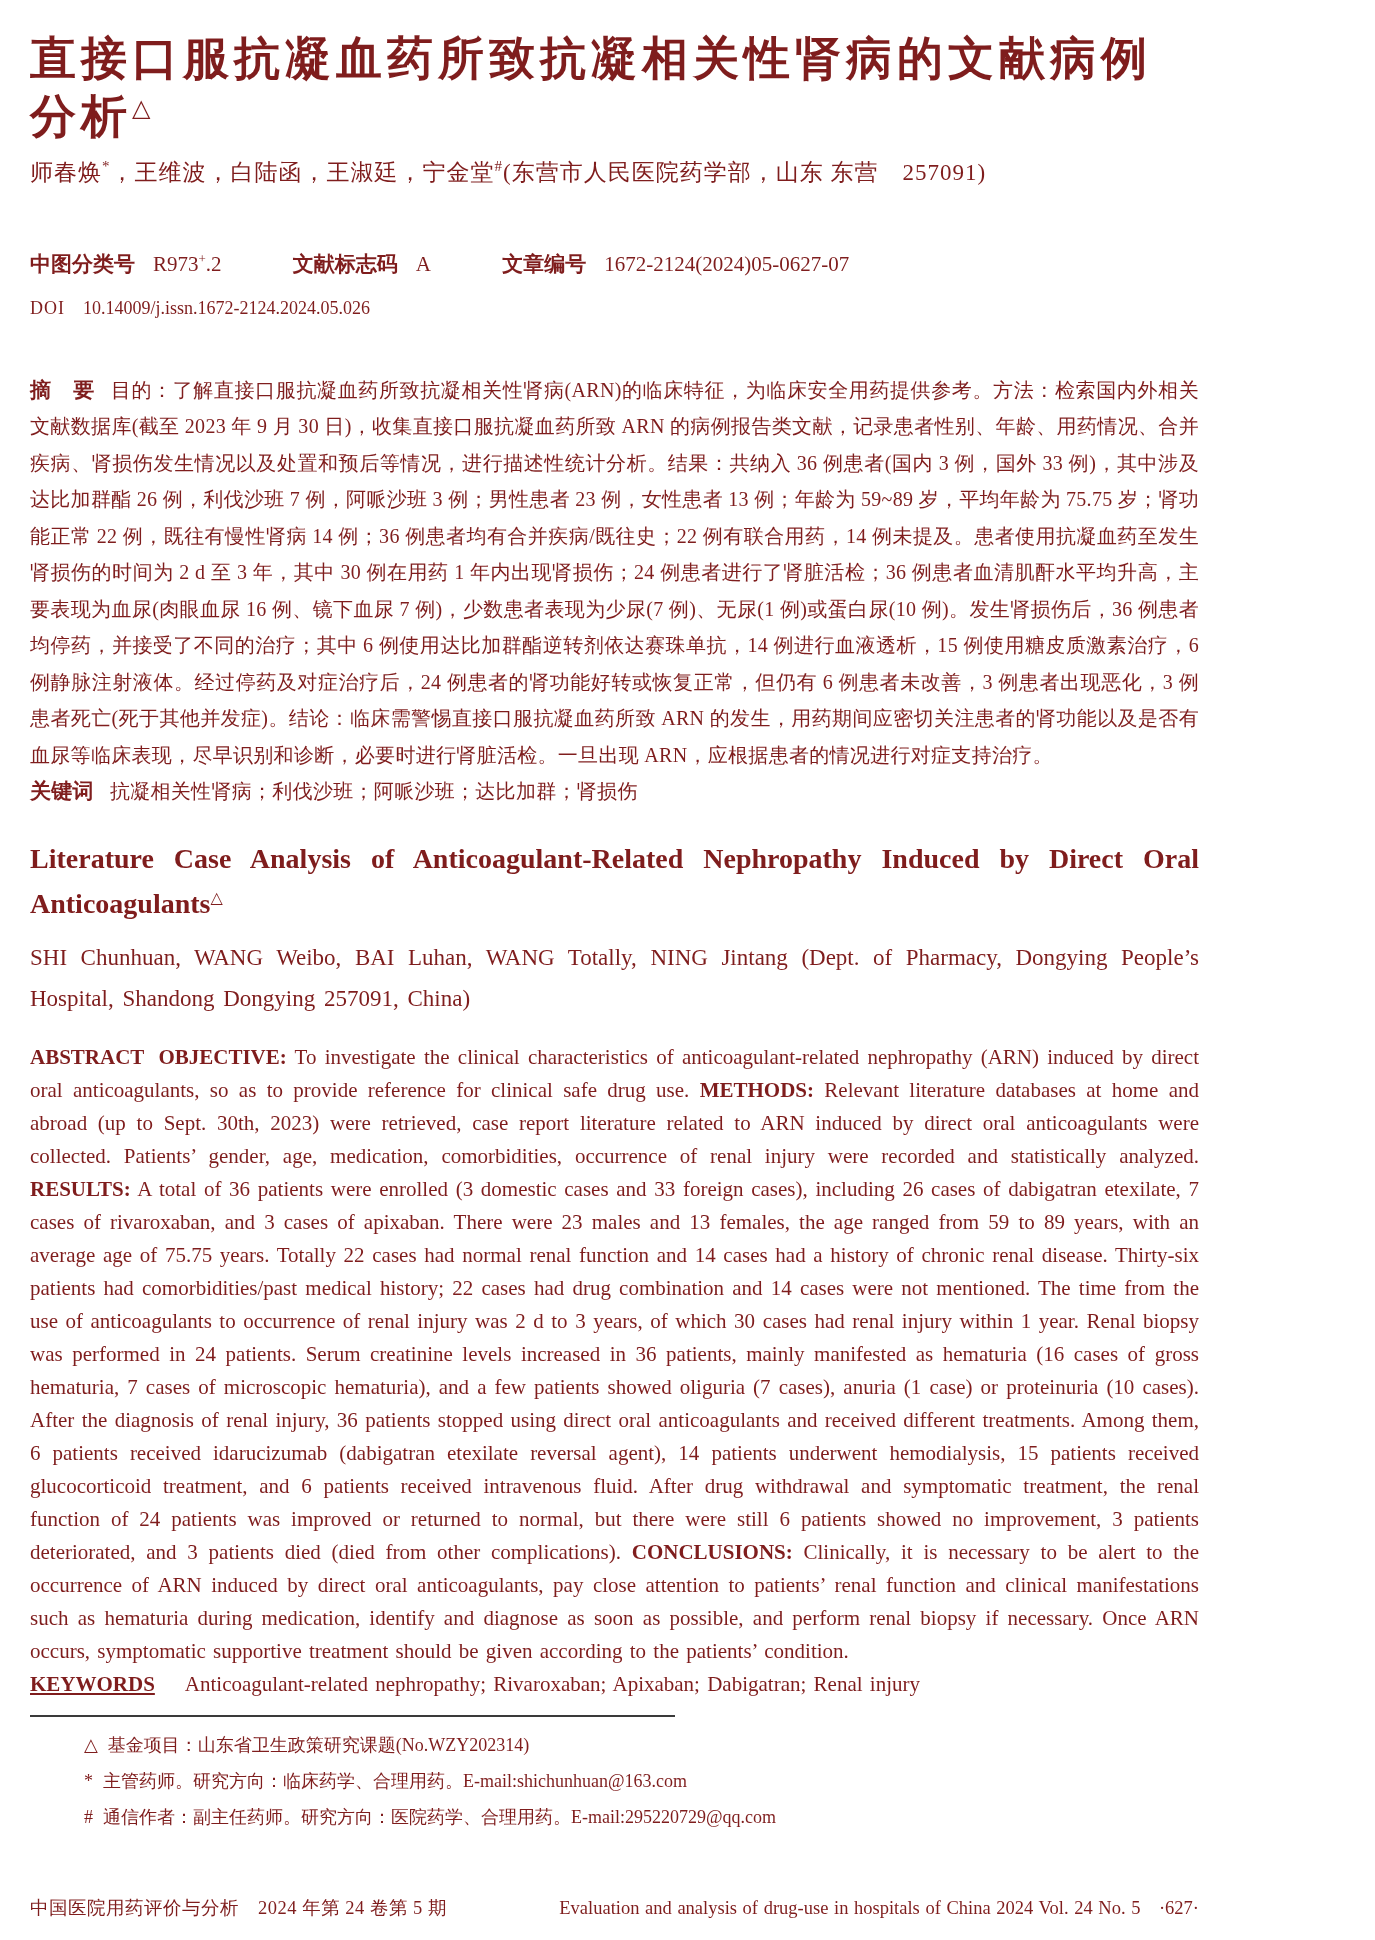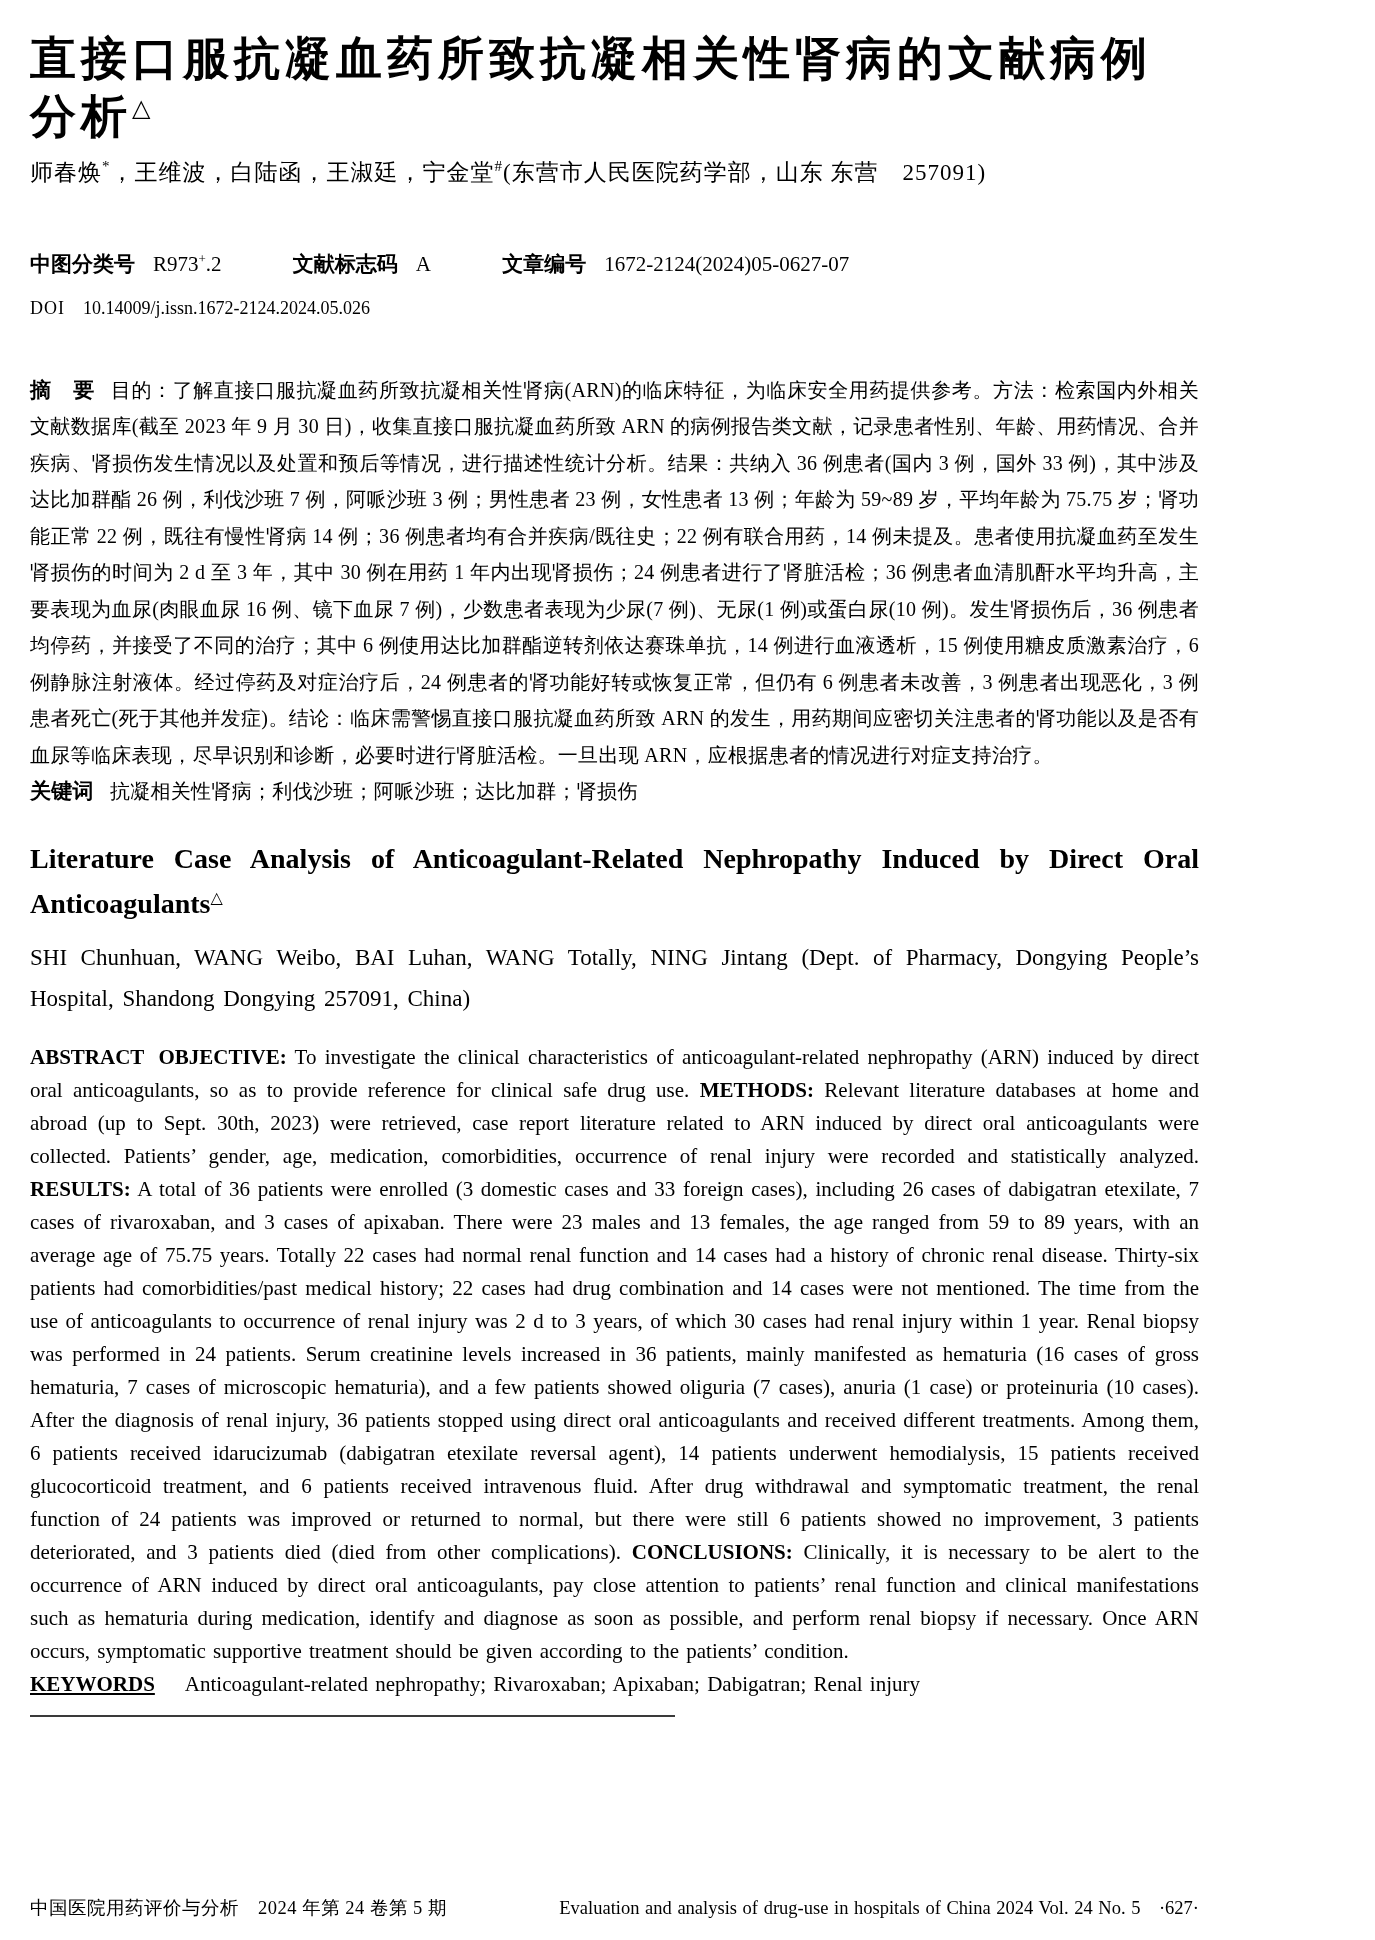--- a/index.html
+++ b/index.html
@@ -3,21 +3,21 @@
 <meta charset="utf-8">
 <style>
   html, body { margin: 0; padding: 0; background: #ffffff; }
   .page {
     position: relative;
     width: 1229px;
     height: 1940px;
     box-sizing: border-box;
     padding: 24px 30px 0 30px;
     background: #ffffff;
-    color: #000000;
+    color: #7f1d1d;
     overflow: hidden;
     font-family: "Liberation Serif", "DejaVu Serif", serif;
   }
   .cn-title {
     margin: 6px 0 10px 0;
     font-size: 46px;
     line-height: 1.25;
     font-weight: 700;
     letter-spacing: 5px;
     font-family: "Liberation Serif", "DejaVu Serif", serif;
@@ -145,19 +145,24 @@
   <h2 class="en-title"><span>Literature Case Analysis of Anticoagulant-Related Nephropathy Induced by Direct Oral Anticoagulants</span><sup>△</sup></h2>
 
   <div class="en-authors">SHI Chunhuan, WANG Weibo, BAI Luhan, WANG Totally, NING Jintang (Dept. of Pharmacy, Dongying People’s Hospital, Shandong Dongying 257091, China)</div>
 
   <p class="en-abstract"><b class="abs-en-label">ABSTRACT</b><b>OBJECTIVE:</b><span> To investigate the clinical characteristics of anticoagulant-related nephropathy (ARN) induced by direct oral anticoagulants, so as to provide reference for clinical safe drug use. </span><b>METHODS:</b><span> Relevant literature databases at home and abroad (up to Sept. 30th, 2023) were retrieved, case report literature related to ARN induced by direct oral anticoagulants were collected. Patients’ gender, age, medication, comorbidities, occurrence of renal injury were recorded and statistically analyzed. </span><b>RESULTS:</b><span> A total of 36 patients were enrolled (3 domestic cases and 33 foreign cases), including 26 cases of dabigatran etexilate, 7 cases of rivaroxaban, and 3 cases of apixaban. There were 23 males and 13 females, the age ranged from 59 to 89 years, with an average age of 75.75 years. Totally 22 cases had normal renal function and 14 cases had a history of chronic renal disease. Thirty-six patients had comorbidities/past medical history; 22 cases had drug combination and 14 cases were not mentioned. The time from the use of anticoagulants to occurrence of renal injury was 2 d to 3 years, of which 30 cases had renal injury within 1 year. Renal biopsy was performed in 24 patients. Serum creatinine levels increased in 36 patients, mainly manifested as hematuria (16 cases of gross hematuria, 7 cases of microscopic hematuria), and a few patients showed oliguria (7 cases), anuria (1 case) or proteinuria (10 cases). After the diagnosis of renal injury, 36 patients stopped using direct oral anticoagulants and received different treatments. Among them, 6 patients received idarucizumab (dabigatran etexilate reversal agent), 14 patients underwent hemodialysis, 15 patients received glucocorticoid treatment, and 6 patients received intravenous fluid. After drug withdrawal and symptomatic treatment, the renal function of 24 patients was improved or returned to normal, but there were still 6 patients showed no improvement, 3 patients deteriorated, and 3 patients died (died from other complications). </span><b>CONCLUSIONS:</b><span> Clinically, it is necessary to be alert to the occurrence of ARN induced by direct oral anticoagulants, pay close attention to patients’ renal function and clinical manifestations such as hematuria during medication, identify and diagnose as soon as possible, and perform renal biopsy if necessary. Once ARN occurs, symptomatic supportive treatment should be given according to the patients’ condition.</span></p>
 
   <p class="en-keywords"><b class="kw-en-label">KEYWORDS</b><span>Anticoagulant-related nephropathy; Rivaroxaban; Apixaban; Dabigatran; Renal injury</span></p>
 
   <div class="footnote-rule"></div>
 
+  <div class="footnotes">
+    <div class="footnote-row"><span class="fn-sym">△</span><span>基金项目：山东省卫生政策研究课题(No.WZY202314)</span></div>
+    <div class="footnote-row"><span class="fn-sym">*</span><span>主管药师。研究方向：临床药学、合理用药。E-mail:shichunhuan@163.com</span></div>
+    <div class="footnote-row"><span class="fn-sym">#</span><span>通信作者：副主任药师。研究方向：医院药学、合理用药。E-mail:295220729@qq.com</span></div>
+  </div>
 
   <div class="page-footer">
     <span class="footer-left">中国医院用药评价与分析　2024 年第 24 卷第 5 期</span>
     <span class="footer-right">Evaluation and analysis of drug-use in hospitals of China 2024 Vol. 24 No. 5　·627·</span>
   </div>
 
 </div>
 
 </body></html>

